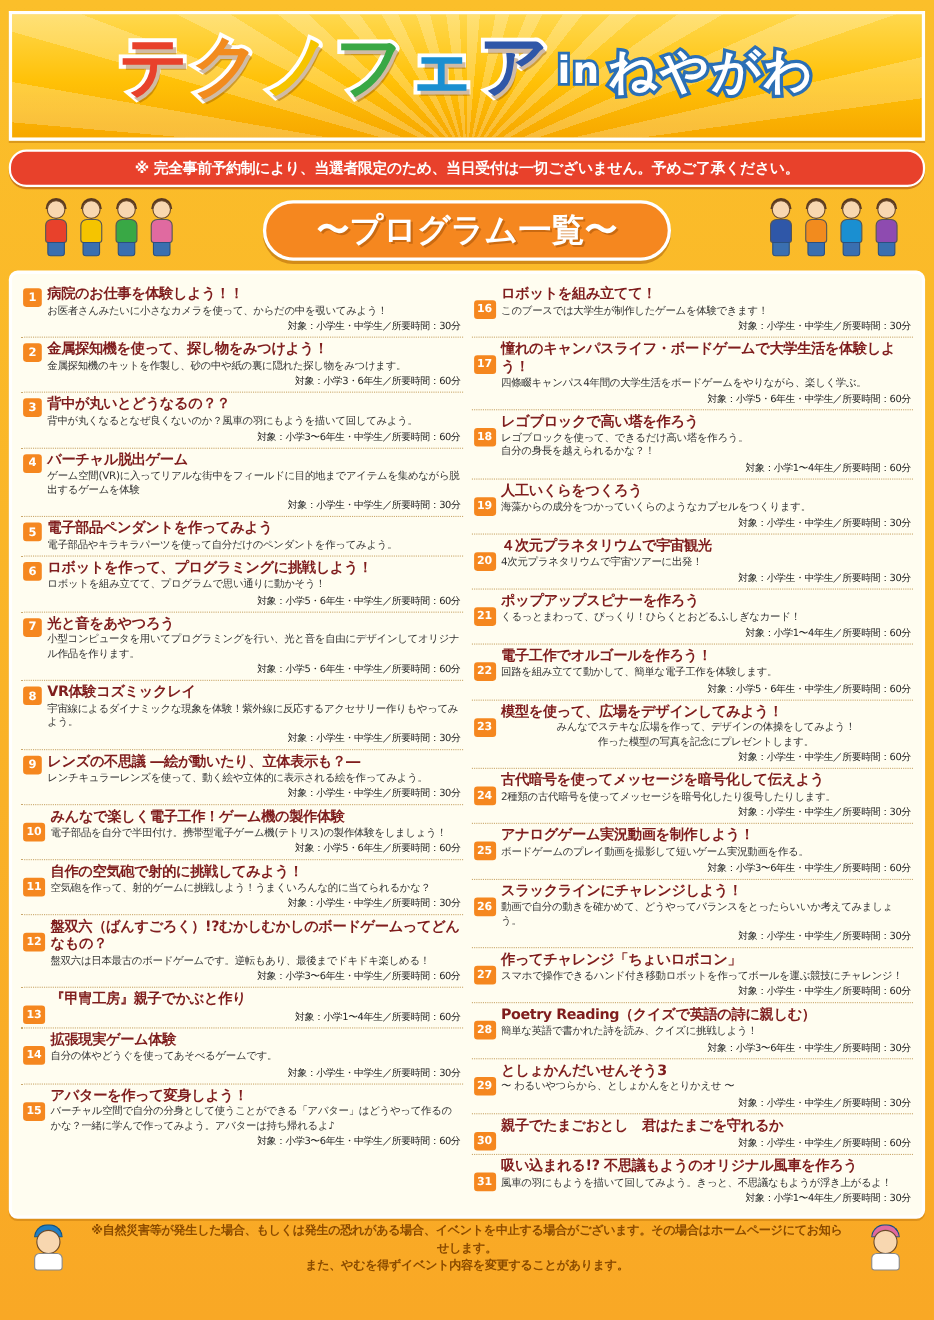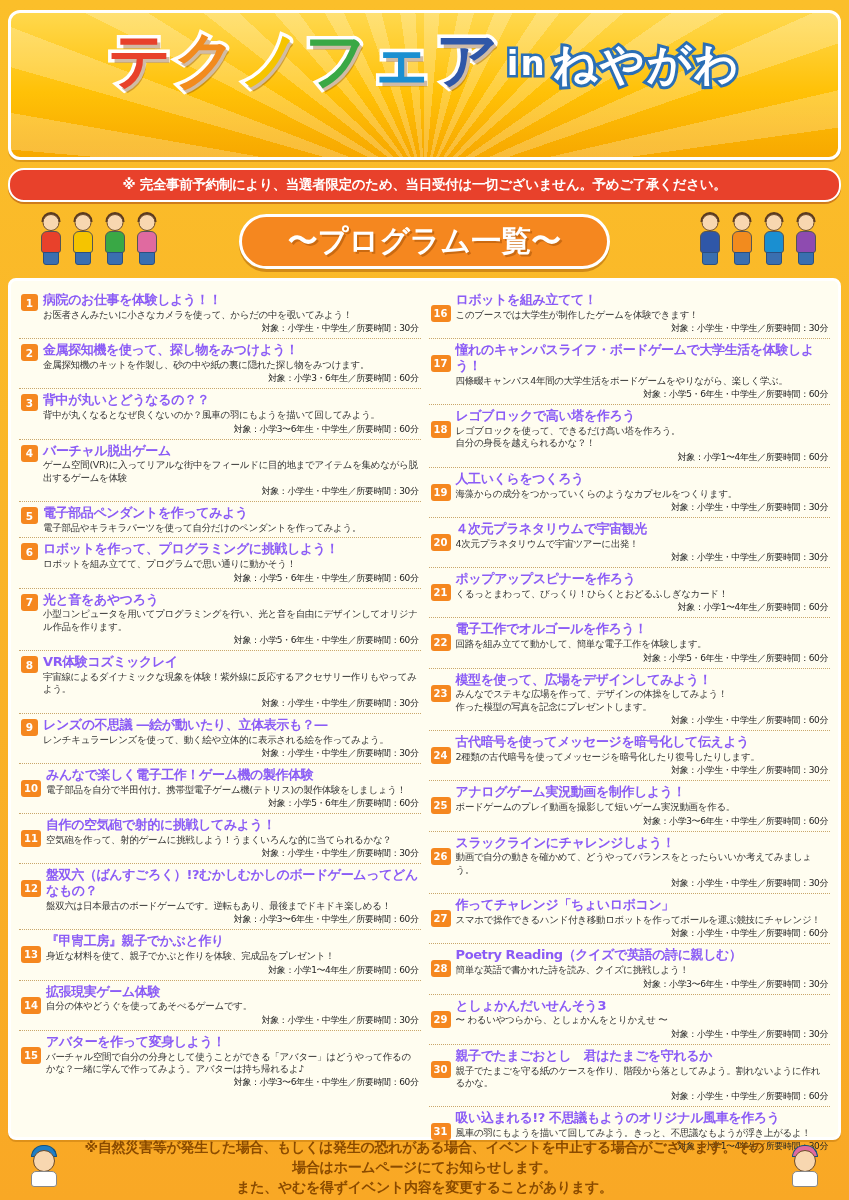--- a/index.html
+++ b/index.html
@@ -12,24 +12,24 @@
   }
   .poster {
     position: absolute;
     inset: 0;
     background: linear-gradient(180deg,#fbbf2a 0%, #f9a825 100%);
     padding: 10px 8px 8px 8px;
   }
   
   .header {
     position: relative;
-    height: 150px;
+    height: 118px;
     background: linear-gradient(180deg,#ffd84d 0%,#ffc107 55%,#f7a800 100%);
     border: 3px solid #ffffff;
-    border-radius: 12px;
+    border-radius: 0;
     box-shadow: 0 2px 0 rgba(160,90,0,.35);
     overflow: hidden;
   }
   .header .sun-rays {
     position: absolute; inset: 0;
     background:
       repeating-conic-gradient(from 0deg at 50% 120%,
         rgba(255,255,255,.30) 0deg 5deg, rgba(255,255,255,0) 5deg 11deg);
     opacity:.75;
   }
@@ -141,21 +141,21 @@
     font-size: 10.5px;
     font-weight: 700;
     display:flex; align-items:center; justify-content:center;
     margin-top: 2px;
   }
   .num.wide { width: 20px; font-size: 10px; margin-top: 13px; }
   .body-col { flex: 1 1 auto; min-width: 0; }
   .it-title {
     font-size: 13px;
     font-weight: 700;
-    color: #8b5cf6;
+    color: #7f1d1d;
     line-height: 1.22;
     letter-spacing: -0.4px;
   }
   .it-desc {
     font-size: 9.5px;
     color: #333333;
     line-height: 1.3;
     letter-spacing: -0.3px;
     margin-top: 1px;
   }
@@ -168,21 +168,21 @@
   }
   
   .footer {
     margin-top: 4px;
     position: relative;
     height: 46px;
     display:flex; align-items:center; justify-content:center;
     text-align:center;
   }
   .footer-text {
-    font-size: 14px; color: #8a4b00; font-weight:700; line-height:1.45;
+    font-size: 11px; color: #8a4b00; font-weight:700; line-height:1.45;
     letter-spacing:-0.3px;
     padding: 0 74px;
   }
   .mascot { position:absolute; bottom:2px; width:40px; height:44px; }
   .mascot.left { left: 16px; }
   .mascot.right { right: 16px; }
   .m-head { position:absolute; top:6px; left:50%; transform:translateX(-50%);
     width:22px;height:22px;border-radius:50%;background:#f8d7b0;border:1.5px solid #6b4a2a;}
   .m-cap { position:absolute; top:1px; left:50%; transform:translateX(-50%);
     width:26px;height:12px;border-radius:13px 13px 0 0;background:#1f7ec4;border:1.5px solid #14527f;}
@@ -355,21 +355,20 @@
           <div class="body-col">
             <div class="it-title">盤双六（ばんすごろく）!?むかしむかしのボードゲームってどんなもの？</div>
             <div class="it-desc">盤双六は日本最古のボードゲームです。逆転もあり、最後までドキドキ楽しめる！</div>
             <div class="it-meta">対象：小学3〜6年生・中学生／所要時間：60分</div>
           </div>
         </div>
         <div class="item">
           <div class="num wide">13</div>
           <div class="body-col">
             <div class="it-title">『甲冑工房』親子でかぶと作り</div>
-            <div class="it-desc">身近な材料を使て、親子でかぶと作りを体験、完成品をプレゼント！</div>
             <div class="it-meta">対象：小学1〜4年生／所要時間：60分</div>
           </div>
         </div>
         <div class="item">
           <div class="num wide">14</div>
           <div class="body-col">
             <div class="it-title">拡張現実ゲーム体験</div>
             <div class="it-desc">自分の体やどうぐを使ってあそべるゲームです。</div>
             <div class="it-meta">対象：小学生・中学生／所要時間：30分</div>
           </div>
@@ -438,21 +437,21 @@
           <div class="body-col">
             <div class="it-title">電子工作でオルゴールを作ろう！</div>
             <div class="it-desc">回路を組み立てて動かして、簡単な電子工作を体験します。</div>
             <div class="it-meta">対象：小学5・6年生・中学生／所要時間：60分</div>
           </div>
         </div>
         <div class="item">
           <div class="num wide">23</div>
           <div class="body-col">
             <div class="it-title">模型を使って、広場をデザインしてみよう！</div>
-            <div class="it-desc" style="white-space: pre-line;">みんなでステキな広場を作って、デザインの体操をしてみよう！
+            <div class="it-desc" style="white-space: pre-line; text-align: center;">みんなでステキな広場を作って、デザインの体操をしてみよう！
 作った模型の写真を記念にプレゼントします。</div>
             <div class="it-meta">対象：小学生・中学生／所要時間：60分</div>
           </div>
         </div>
         <div class="item">
           <div class="num wide">24</div>
           <div class="body-col">
             <div class="it-title">古代暗号を使ってメッセージを暗号化して伝えよう</div>
             <div class="it-desc">2種類の古代暗号を使ってメッセージを暗号化したり復号したりします。</div>
             <div class="it-meta">対象：小学生・中学生／所要時間：30分</div>
@@ -495,21 +494,20 @@
           <div class="body-col">
             <div class="it-title">としょかんだいせんそう3</div>
             <div class="it-desc">〜 わるいやつらから、としょかんをとりかえせ 〜</div>
             <div class="it-meta">対象：小学生・中学生／所要時間：30分</div>
           </div>
         </div>
         <div class="item">
           <div class="num wide">30</div>
           <div class="body-col">
             <div class="it-title">親子でたまごおとし　君はたまごを守れるか</div>
-            <div class="it-desc">親子でたまごを守る紙のケースを作り、階段から落としてみよう。割れないように作れるかな。</div>
             <div class="it-meta">対象：小学生・中学生／所要時間：60分</div>
           </div>
         </div>
         <div class="item">
           <div class="num wide">31</div>
           <div class="body-col">
             <div class="it-title">吸い込まれる!?  不思議もようのオリジナル風車を作ろう</div>
             <div class="it-desc">風車の羽にもようを描いて回してみよう。きっと、不思議なもようが浮き上がるよ！</div>
             <div class="it-meta">対象：小学1〜4年生／所要時間：30分</div>
           </div>

